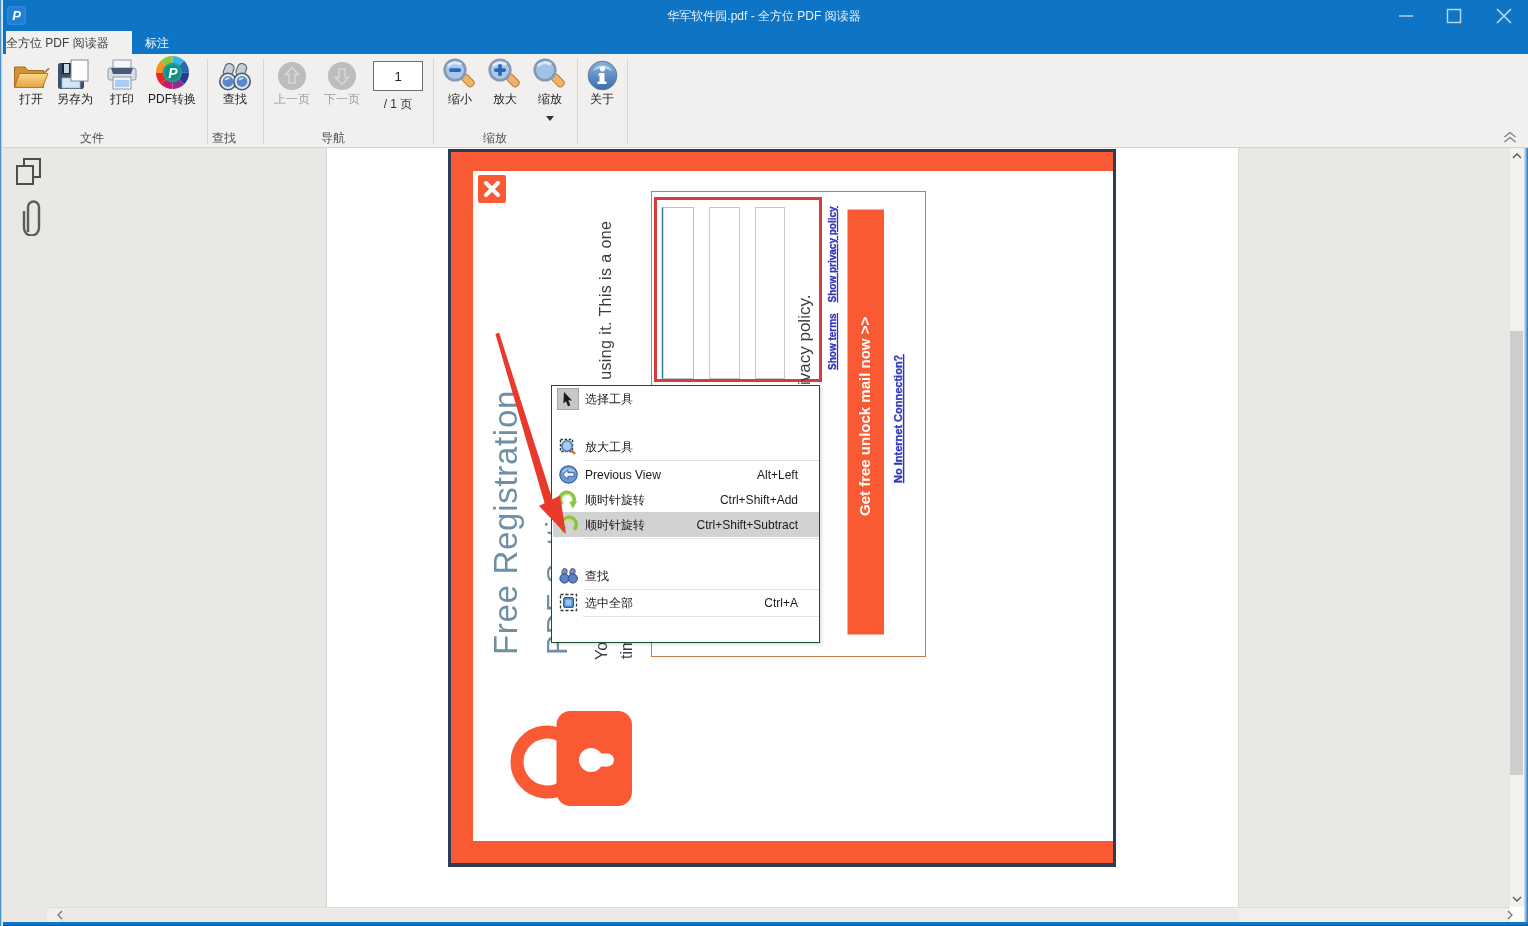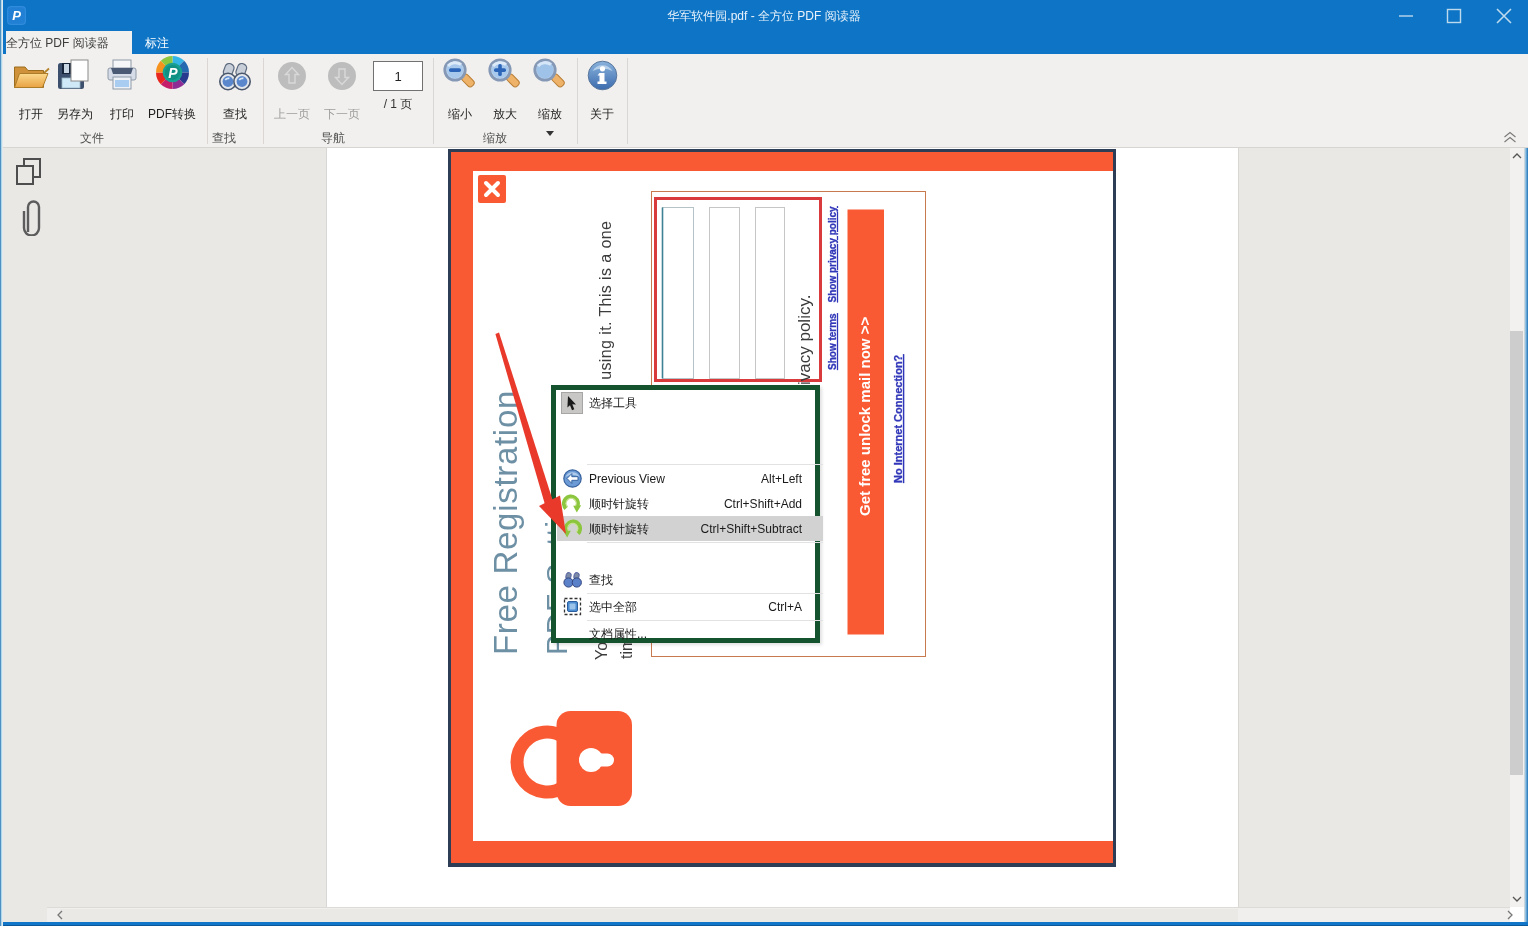--- a/index.html
+++ b/index.html
@@ -7,31 +7,31 @@
   body { font-family:"Liberation Sans", sans-serif; position:relative; background:#fff; }
   .abs { position:absolute; }
   #titlebar { left:0; top:0; width:1528px; height:54px; background:#0e75c6; }
   #title { left:0; top:0; width:1528px; height:32px; line-height:32px; text-align:center; color:#e9f2fa; font-size:12px; }
   #tab1 { left:6px; top:31px; width:126px; height:23px; background:#f1f0ee; color:#3c3c3c; font-size:12px; text-align:left; line-height:24px; }
   #tab2 { left:132px; top:31px; width:50px; height:23px; color:#fdfeff; font-size:12px; text-align:center; line-height:24px; }
   #ribbon { left:0; top:54px; width:1528px; height:94px; background:#f1f0ee; border-bottom:1px solid #d7d5d2; }
   .rsep { position:absolute; top:4px; width:1px; height:86px; background:#d9d6d3; }
   .rbtn { position:absolute; top:3px; text-align:center; }
   .rbtn .ic { height:34px; display:flex; align-items:flex-end; justify-content:center; }
-  .rbtn .lb { font-size:12px; color:#1f1f1f; margin-top:15px; white-space:nowrap; }
+  .rbtn .lb { font-size:12px; color:#1f1f1f; margin-top:0; white-space:nowrap; }
   .rbtn .lb.dis { color:#9d9d9d; }
   .glabel { position:absolute; top:76px; font-size:12px; color:#4f4f4f; white-space:nowrap; }
   #content { left:0; top:148px; width:1528px; height:774px; background:#fff; }
   #lpanel { left:0; top:0; width:327px; height:774px; background:#e9e8e5; border-right:1px solid #d9d7d4; }
   #rpanel { left:1238px; top:0; width:272px; height:774px; background:#e9e8e5; border-left:1px solid #d9d7d4; }
   #vscroll { left:1510px; top:0; width:14px; height:759px; background:#f2f1ef; }
   #vthumb { left:1510px; top:183px; width:13px; height:444px; background:#cdcdcd; }
   #hscroll { left:47px; top:759px; width:1463px; height:15px; background:#f0efed; border-top:1px solid #dddbd8; }
   #rborder { left:1524px; top:0; width:4px; height:774px; background:linear-gradient(90deg,#e3e0d8,#8fc0e2 40%,#1e74b8); }
-  #menu { left:551px; top:385px; width:269px; height:258px; background:#fff; border:5px solid #14532d; box-shadow:2px 2px 3px rgba(0,0,0,.12); }
+  #menu { left:551px; top:385px; width:269px; height:258px; background:#fff; border:1px solid #14532d; box-shadow:2px 2px 3px rgba(0,0,0,.12); }
   .mi { position:absolute; left:1px; width:266px; height:24px; }
   .mi .t { position:absolute; left:32px; top:50%; transform:translateY(-50%); font-size:12px; color:#1a1a1a; white-space:nowrap; }
   .mi .s { position:absolute; right:21px; top:50%; transform:translateY(-50%); font-size:12px; color:#1a1a1a; }
   .mi .mic { position:absolute; left:4px; top:50%; transform:translateY(-50%); width:22px; height:22px; display:flex; align-items:center; justify-content:center; }
   .msep { position:absolute; left:31px; width:236px; height:1px; background:#e2e2e2; }
   #botborder { left:0; top:922px; width:1528px; height:4px; background:#1176c8; border-bottom:1px solid #0b599b; }
   #lborder { left:0; top:0; width:3px; height:926px; background:linear-gradient(90deg,#1b6fae,#bfe0f2 55%,#f3efec); }
 </style>
 </head>
 <body>
@@ -291,20 +291,30 @@
 
   <div class="abs" id="menu">
     <div class="mi" style="top:1px">
       <span class="mic" style="background:#c9c7c5;border:1px solid #a8a6a4">
         <svg width="16" height="17" viewBox="0 0 16 17">
           <path d="M4 1 L12 9.5 L8.3 9.2 L10.3 14.2 L8 15.2 L6 10.2 L3.4 12.6 Z" fill="#1a1a1a"></path>
         </svg>
       </span>
       <span class="t">选择工具</span>
     </div>
+    <div class="mi" style="top:49px">
+      <span class="mic">
+        <svg width="18" height="18" viewBox="0 0 18 18">
+          <rect x="1.5" y="1.5" width="12" height="12" fill="none" stroke="#333" stroke-width="1.4" stroke-dasharray="2.5 1.6"></rect>
+          <circle cx="8" cy="8" r="5.2" fill="#a9c9ee" stroke="#3c7ec0" stroke-width="1.6"></circle>
+          <path d="M12 12 L16 16" stroke="#c0793a" stroke-width="2.4"></path>
+        </svg>
+      </span>
+      <span class="t">放大工具</span>
+    </div>
     <div class="msep" style="top:74px"></div>
     <div class="mi" style="top:76px;height:25px">
       <span class="mic">
         <svg width="19" height="19" viewBox="0 0 19 19">
           <circle cx="9.5" cy="9.5" r="8.7" fill="#6b9ad4" stroke="#38629e" stroke-width="1.2"></circle>
           <path d="M2.5 8 a7.5 7.5 0 0 1 14 0 a9 5.5 0 0 0 -14 0" fill="#aecbea"></path>
           <path d="M8.8 4.6 L4 9.5 L8.8 14.4 L8.8 11.3 L15 11.3 L15 7.7 L8.8 7.7 Z" fill="#fff" stroke="#2a5a9a" stroke-width=".9"></path>
         </svg>
       </span>
       <span class="t">Previous View</span>
@@ -350,23 +360,20 @@
         <svg width="19" height="19" viewBox="0 0 19 19">
           <rect x="1.5" y="1.5" width="16" height="16" fill="none" stroke="#333" stroke-width="1.3" stroke-dasharray="3 2"></rect>
           <rect x="4.5" y="4.5" width="10" height="10" rx="1.5" fill="#4c8cd0" stroke="#2d5f9e" stroke-width="1"></rect>
           <rect x="6.5" y="6.5" width="6" height="6" rx="1" fill="#9cc4ea"></rect>
         </svg>
       </span>
       <span class="t">选中全部</span>
       <span class="s">Ctrl+A</span>
     </div>
     <div class="msep" style="top:230px"></div>
-    <div class="mi" style="top:231px;height:26px">
-      <span class="t">文档属性...</span>
-    </div>
   </div>
 
   <svg class="abs" style="left:480px;top:320px" width="120" height="230">
     <polygon points="15.4,14 19,12.4 75,187.5 67,191.5" fill="#e8392b"></polygon>
     <polygon points="86,214 59,186 80,175.5" fill="#e8392b"></polygon>
   </svg>
 
   <div class="abs" id="botborder"></div>
   <div class="abs" id="lborder"></div>
 

